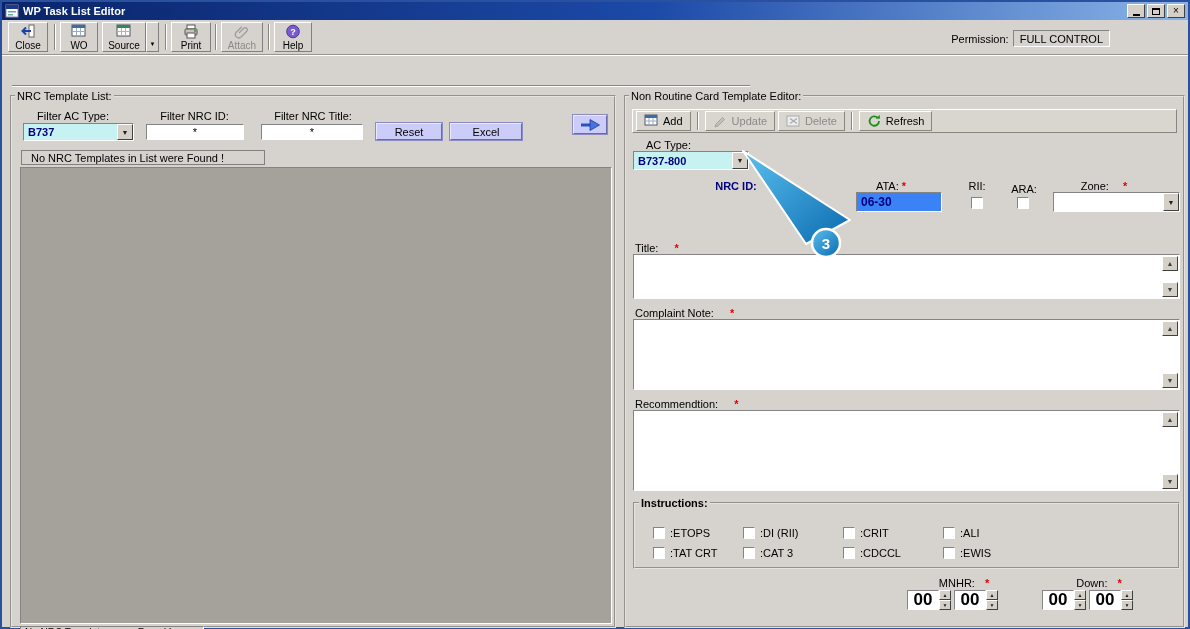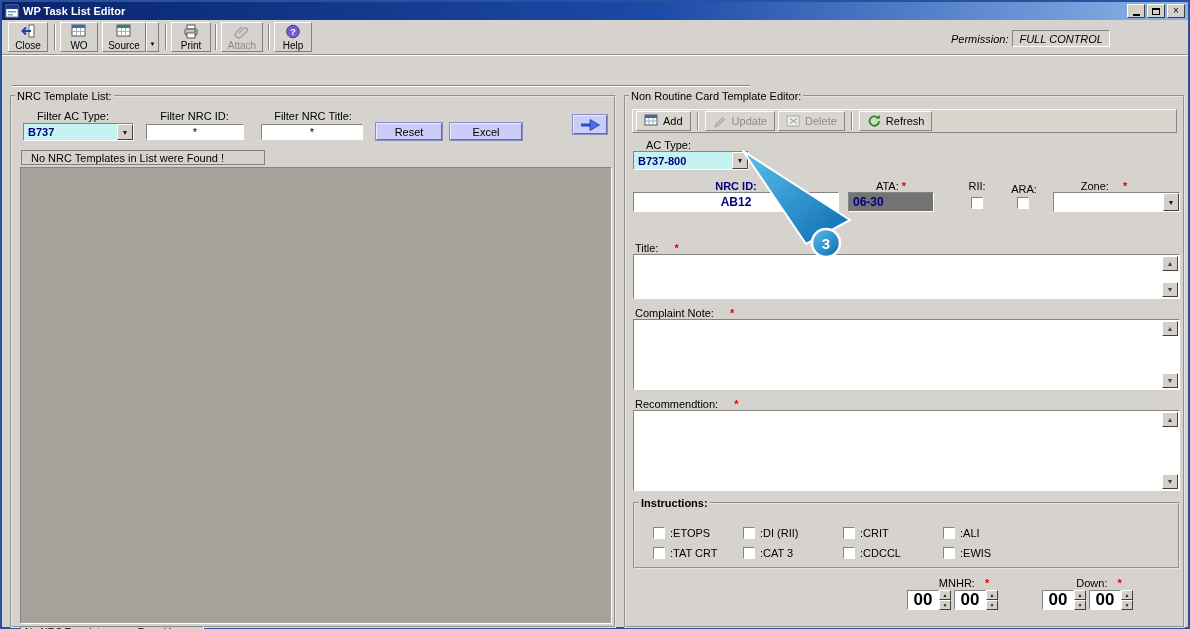--- a/index.html
+++ b/index.html
@@ -29,21 +29,21 @@
   .tbtn { position:absolute; top:2px; height:30px; display:flex; flex-direction:column;
     align-items:center; justify-content:center; gap:1px; background:#d6d3ce;
     border:1px solid; border-color:#fff #808080 #808080 #fff; font-size:10px;
     padding:1px 3px; font-family:inherit; cursor:default; }
   .tbtn.disabled { color:#8a8a8a; }
   .tbtn-drop { position:absolute; top:2px; height:30px; width:13px; background:#d6d3ce;
     border:1px solid; border-color:#fff #808080 #808080 #fff; font-size:6px;
     display:flex; align-items:flex-end; justify-content:center; padding-bottom:4px; cursor:default; }
   .tsep { position:absolute; top:4px; height:26px; width:2px;
     border-left:1px solid #8a867f; border-right:1px solid #fff; }
-  .perm { position:absolute; right:78px; top:10px; display:flex; align-items:center; gap:4px;font-style:italic; }
+  .perm { position:absolute; right:78px; top:10px; display:flex; align-items:center; gap:4px; }
   .sunken-box { border:1px solid; border-color:#848484 #fff #fff #848484;
     background:#d6d3ce; padding:1px 6px; height:17px; display:flex; align-items:center; white-space:nowrap; }
 
   
   .tabs { position:absolute; left:10px; top:61px; height:23px; display:flex; align-items:flex-end; z-index:3; }
   .tab { height:19px; display:flex; align-items:center; gap:4px; padding:0 9px;
     background:#d6d3ce; border:1px solid; border-color:#fff #808080 #b5b1aa #fff;
     border-radius:3px 3px 0 0; margin-right:1px; cursor:default; white-space:nowrap; font-weight:bold; }
   .tab.active { height:23px; border-bottom:1px solid #d6d3ce; }
   .tabline { position:absolute; left:10px; top:83px; width:738px; height:2px;
@@ -61,21 +61,21 @@
   .combo { position:absolute; display:flex; background:#fff; border:1px solid;
     border-color:#848484 #fff #fff #848484; cursor:default; }
   .combo.cyan { background:#c6f2f2; }
   .combo-val { flex:1; display:flex; align-items:center; padding-left:4px;
     font-weight:bold; color:#000080; font-size:11px; overflow:hidden; white-space:nowrap; }
   .combo-btn { width:16px; background:#d4d0c8; border:1px solid;
     border-color:#fff #404040 #404040 #fff; display:flex; align-items:center;
     justify-content:center; font-size:7px; color:#202020; }
   input.field { position:absolute; border:1px solid; border-color:#848484 #fff #fff #848484;
     font-family:inherit; font-size:11px; text-align:center; padding:0 2px; background:#fff; }
-  input.field.cyan { background:#737373; }
+  input.field.cyan { background:#3b82f6;margin-left:8px; }
   input.field.navy { color:#000080; font-weight:bold; font-size:12px; }
   .flatbtn { position:absolute; background:#ccccf8; border:1px solid;
     border-color:#e8e8ff #6a6aaa #6a6aaa #e8e8ff; outline:1px solid #8c8cc0;
     font-size:11px; display:flex; align-items:center; justify-content:center;
     font-family:inherit; cursor:default; }
   .msg { position:absolute; border:1px solid #808080; background:#d6d3ce;
     display:flex; align-items:center; padding:0 9px; white-space:nowrap; }
   .list-area { position:absolute; background:#a5a29b; border:1px solid;
     border-color:#848484 #fff #fff #848484; }
   .status { position:absolute; border:1px solid; border-color:#848484 #fff #fff #848484;
@@ -295,21 +295,20 @@
       <span class="combo-val">B737-800</span>
       <span class="combo-btn">▼</span>
     </div>
 
     <div class="lbl center navy" style="left:7px;top:78px;width:206px">NRC ID:</div>
     <div class="lbl center" style="left:222px;top:78px;width:86px"><span>ATA:</span><span class="req">*</span></div>
     <div class="lbl center" style="left:336px;top:78px;width:30px">RII:</div>
     <div class="lbl center" style="left:380px;top:81px;width:36px">ARA:</div>
     <div class="lbl center" style="left:428px;top:78px;width:100px"><span>Zone:</span><span class="req" style="margin-left:14px">*</span></div>
 
-    <input class="field navy" style="left: 7px; top: 90px; width: 206px; height: 20px;" readonly="" value="AB12">
     <input class="field cyan navy" style="left: 222px; top: 90px; width: 86px; height: 20px; text-align: left; padding-left: 4px;" readonly="" value="06-30">
     <span class="cb" style="position:absolute;left:345px;top:95px"></span>
     <span class="cb" style="position:absolute;left:391px;top:95px"></span>
     <div class="combo" style="left:427px;top:90px;width:127px;height:20px">
       <span class="combo-val"></span>
       <span class="combo-btn">▼</span>
     </div>
 
     <div class="lbl" style="left:9px;top:140px"><span>Title:</span><span class="req" style="margin-left:16px">*</span></div>
     <div class="bigtext" style="left:7px;top:152px;width:547px;height:45px">

